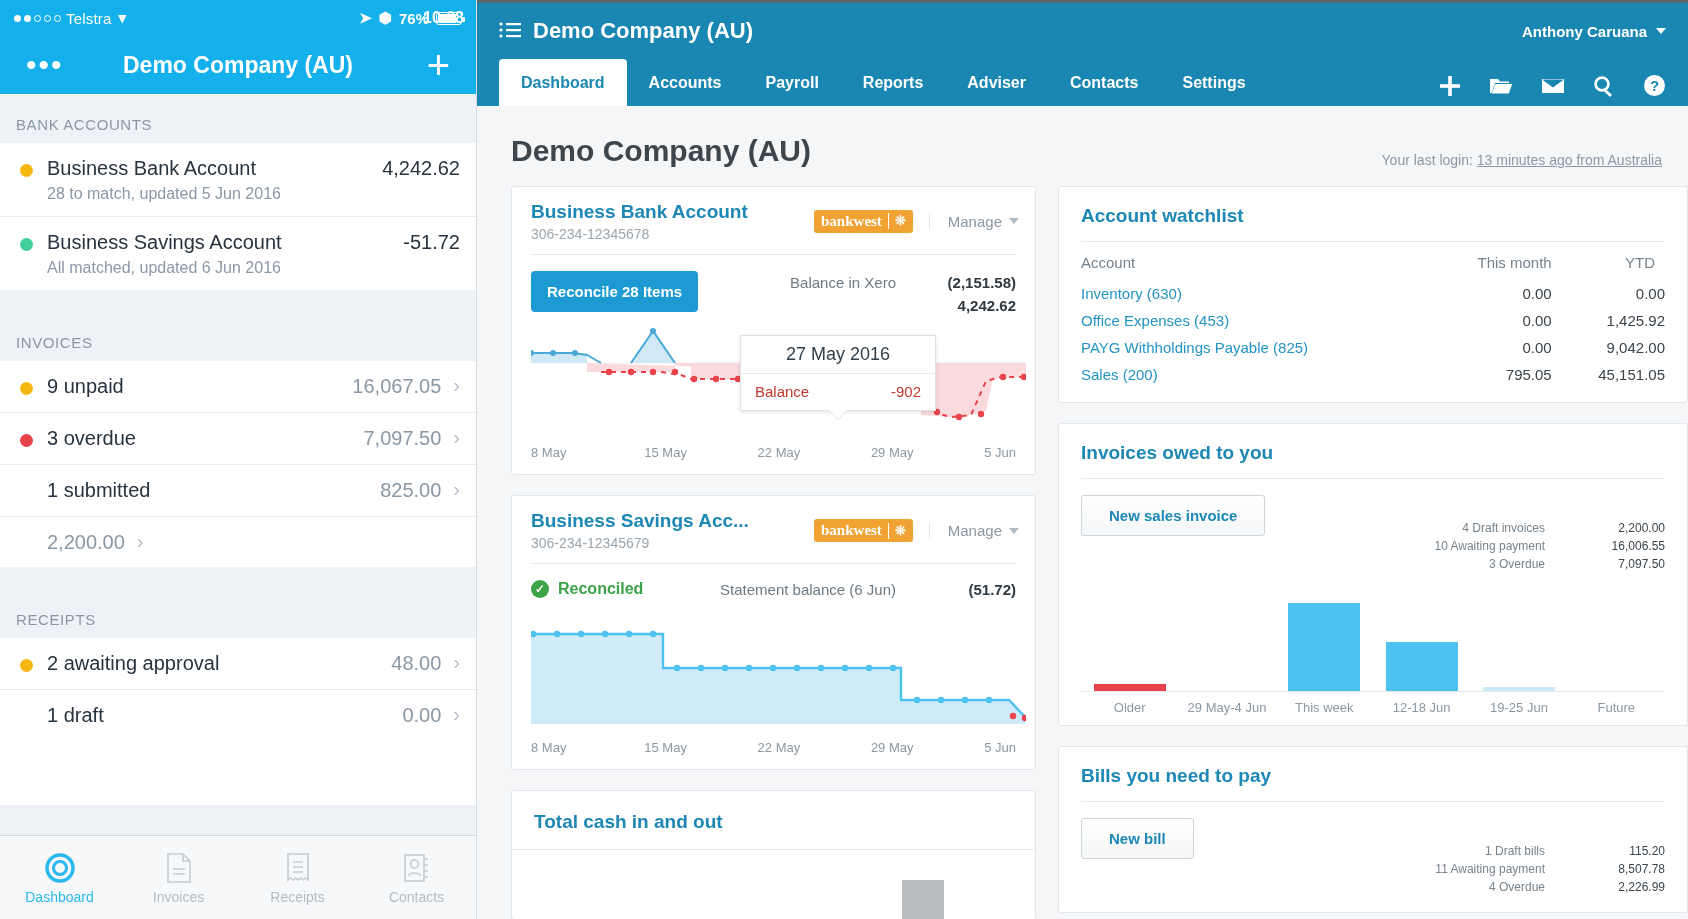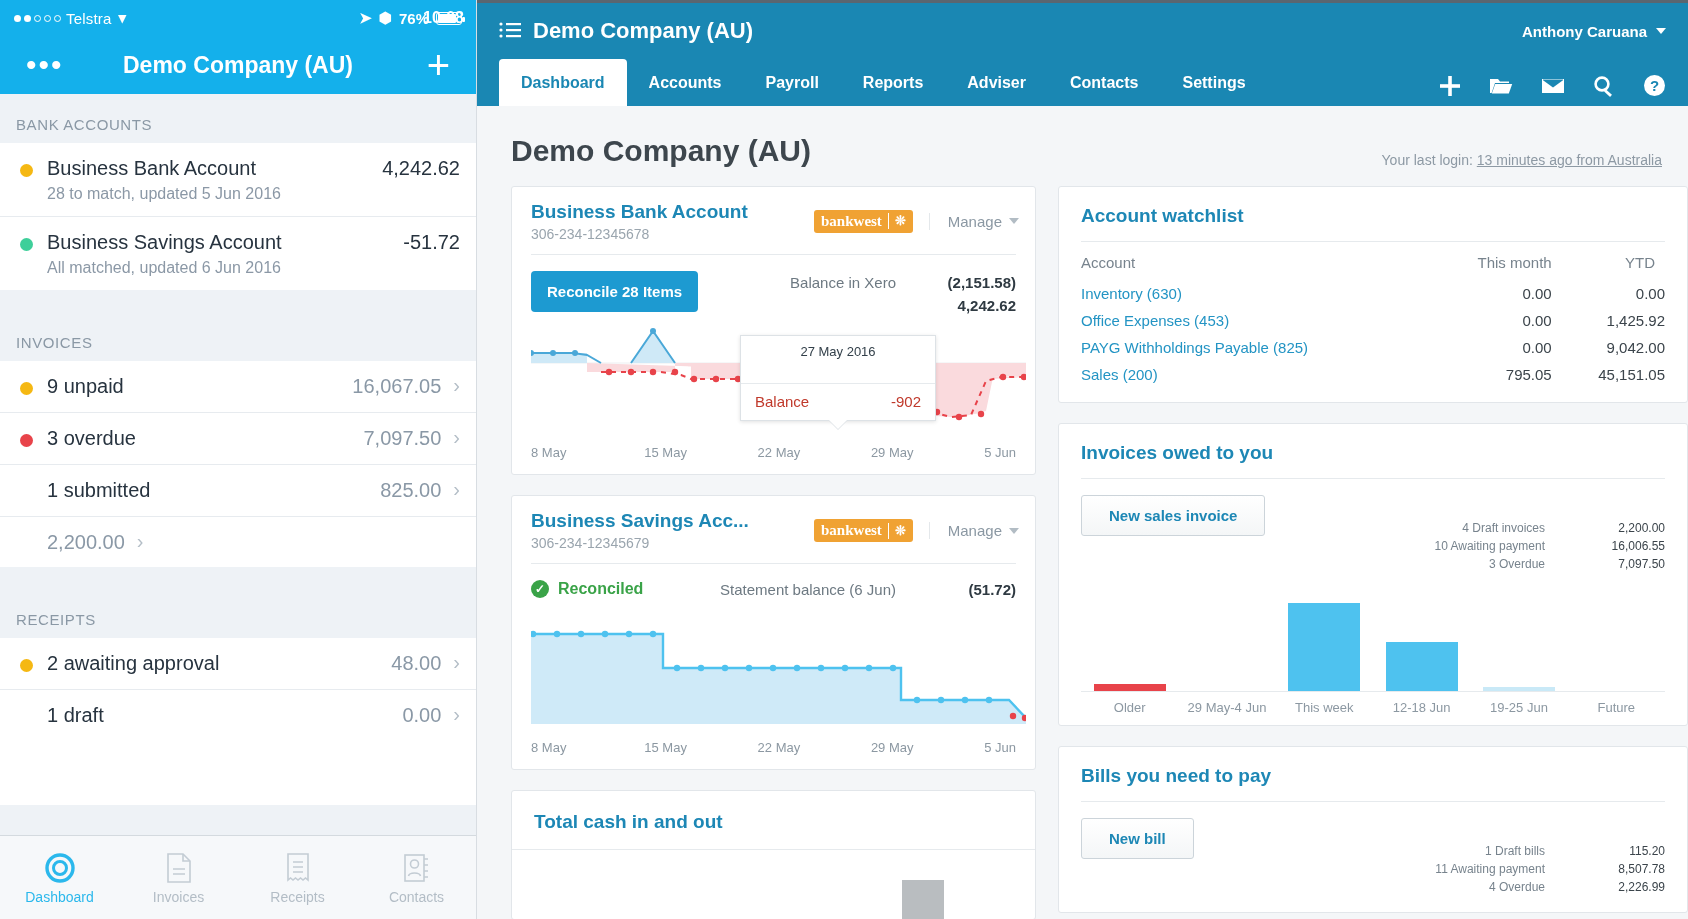--- a/index.html
+++ b/index.html
@@ -94,21 +94,21 @@
   .bank-body { padding: 16px 19px 0 19px; display: flex; align-items: flex-start; position: relative; gap: 17px; }
   .btn-recon { background: #1d9ad1; color: #fff; border: none; font-size: 15px; font-weight: 700;
                padding: 12px 16px; border-radius: 4px; }
   .bal-block { margin-left: auto; text-align: right; }
   .bal-row { display: flex; justify-content: flex-end; gap: 34px; font-size: 15px; color: #4a545d; line-height: 1.55; }
   .bal-row .lbl { color: #6d7982; }
   .bal-row .val { font-weight: 700; min-width: 86px; text-align: right; color: #2f3a42;}
 
   .tooltip { position: absolute; left: 228px; top: 80px; width: 196px; background: #fff;
              border: 1px solid #dde2e6; box-shadow: 0 1px 4px rgba(0,0,0,.12); z-index: 5; }
-  .tt-date { text-align: center; font-size: 13px; color: #33404a; padding: 8px 0 24px; border-bottom: 1px solid #e6eaed; }
+  .tt-date { text-align: center; font-size: 18px; color: #33404a; padding: 8px 0 8px; border-bottom: 1px solid #e6eaed; }
   .tt-row { display: flex; justify-content: space-between; padding: 9px 14px 10px; font-size: 15px; color: #c0392b; }
   .tt-arrow { position: absolute; left: 50%; bottom: -9px; margin-left: -9px; width: 0; height: 0;
               border-left: 9px solid transparent; border-right: 9px solid transparent; border-top: 9px solid #fff;
               filter: drop-shadow(0 1px 0 #dde2e6); }
 
   .chart-wrap { padding: 0 19px 0; position: relative; }
   .axis { display: flex; font-size: 13px; color: #8c98a2; padding: 6px 19px 14px; }
   .axis span { flex: 1; }
   .axis span:last-child { flex: none; }
 

